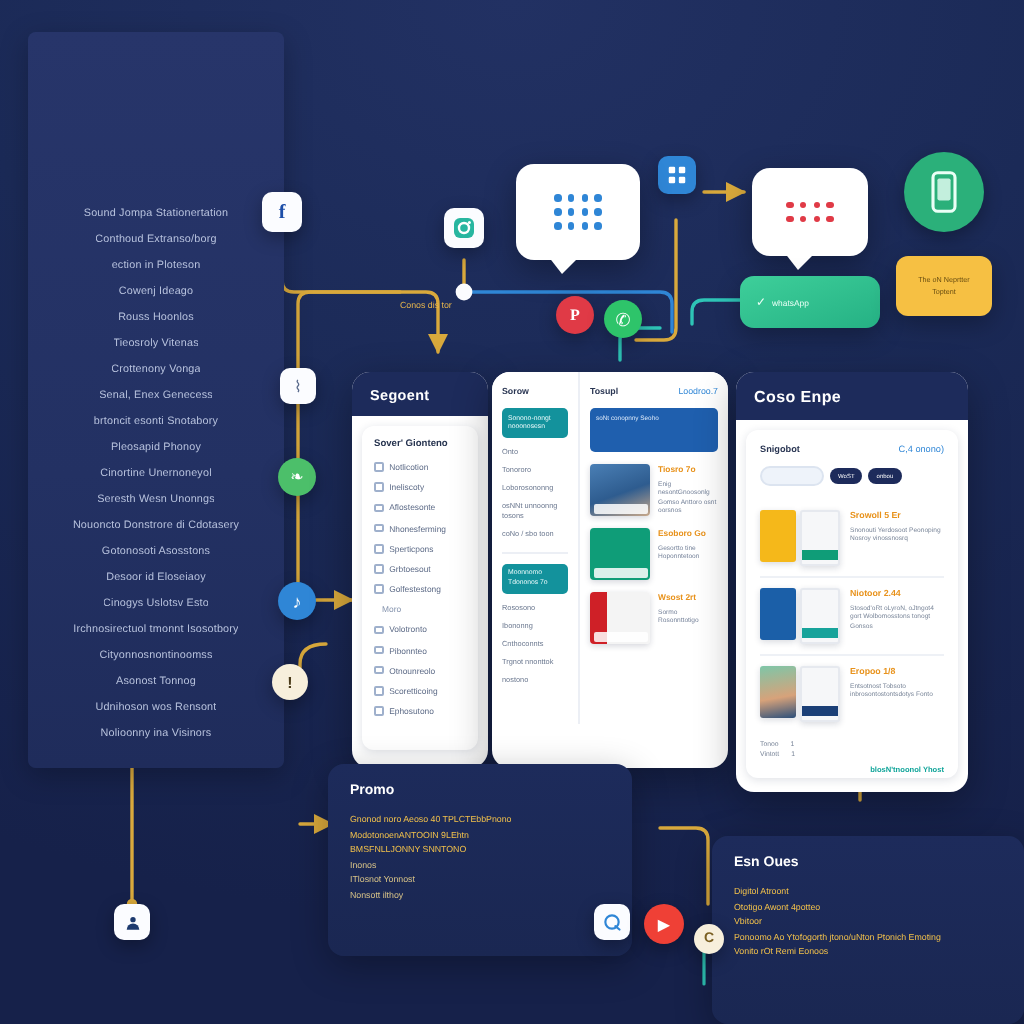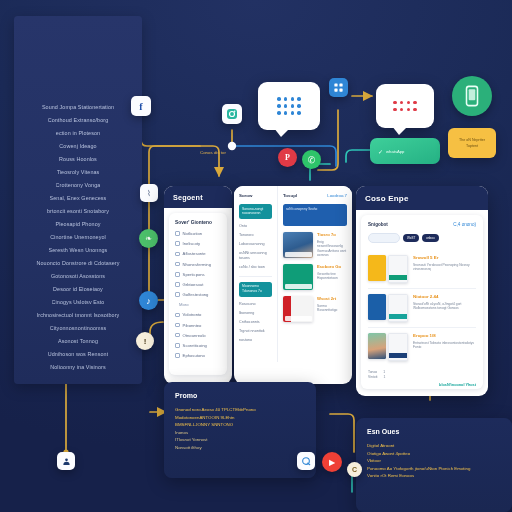--- a/index.html
+++ b/index.html
@@ -35,20 +35,21 @@
     white-space:nowrap;overflow:hidden;text-overflow:clip;
     max-width:122px;text-align:center;
     filter:blur(.32px);opacity:.88;letter-spacing:.1px;
   }
 
   
   .panel{
     position:absolute;background:#fff;border-radius:9px;
     box-shadow:0 6px 20px rgba(0,0,0,.33);
     overflow:hidden;
+    margin-left:12px;
   }
   .panel-head{
     background:#1d2b5b;color:#fff;
     display:flex;align-items:center;
     padding:0 9px;
   }
   .panel-title{
     font-size:7.2px;font-weight:bold;letter-spacing:.2px;
     filter:blur(.3px);
   }
@@ -104,21 +105,21 @@
   .b-thumb.red{background:linear-gradient(90deg,#cf2027 0%,#cf2027 28%,#f4f4f4 28%);}
   .b-thumb .cap{
     position:absolute;left:1.5px;bottom:1.5px;right:1.5px;height:5px;
     background:rgba(255,255,255,.85);border-radius:1px;
   }
   .b-meta{flex:1;min-width:0;}
   .b-title{font-size:4.2px;font-weight:bold;color:#e8921b;filter:blur(.3px);margin-bottom:2.5px;}
   .b-desc{font-size:3.3px;color:#76839a;line-height:4.6px;filter:blur(.32px);}
 
   
-  #panel-c{left:356px;top:186px;width:132px;height:210px;}
+  #panel-c{left:356px;top:186px;width:116px;height:210px;}
   #panel-c .panel-head{height:24px;}
   #panel-c .panel-body{
     margin:5px;border-radius:6px;height:174px;
     box-shadow:0 1px 5px rgba(30,40,80,.14);
     padding:7px 7px;box-sizing:border-box;overflow:hidden;
   }
   .c-top{display:flex;justify-content:space-between;align-items:center;margin-bottom:6px;}
   .c-label{font-size:4.6px;font-weight:bold;color:#2a3653;filter:blur(.3px);}
   .c-link{font-size:4.6px;color:#2f86d6;filter:blur(.3px);}
   .c-chips{display:flex;gap:3px;align-items:center;margin-bottom:7px;}

